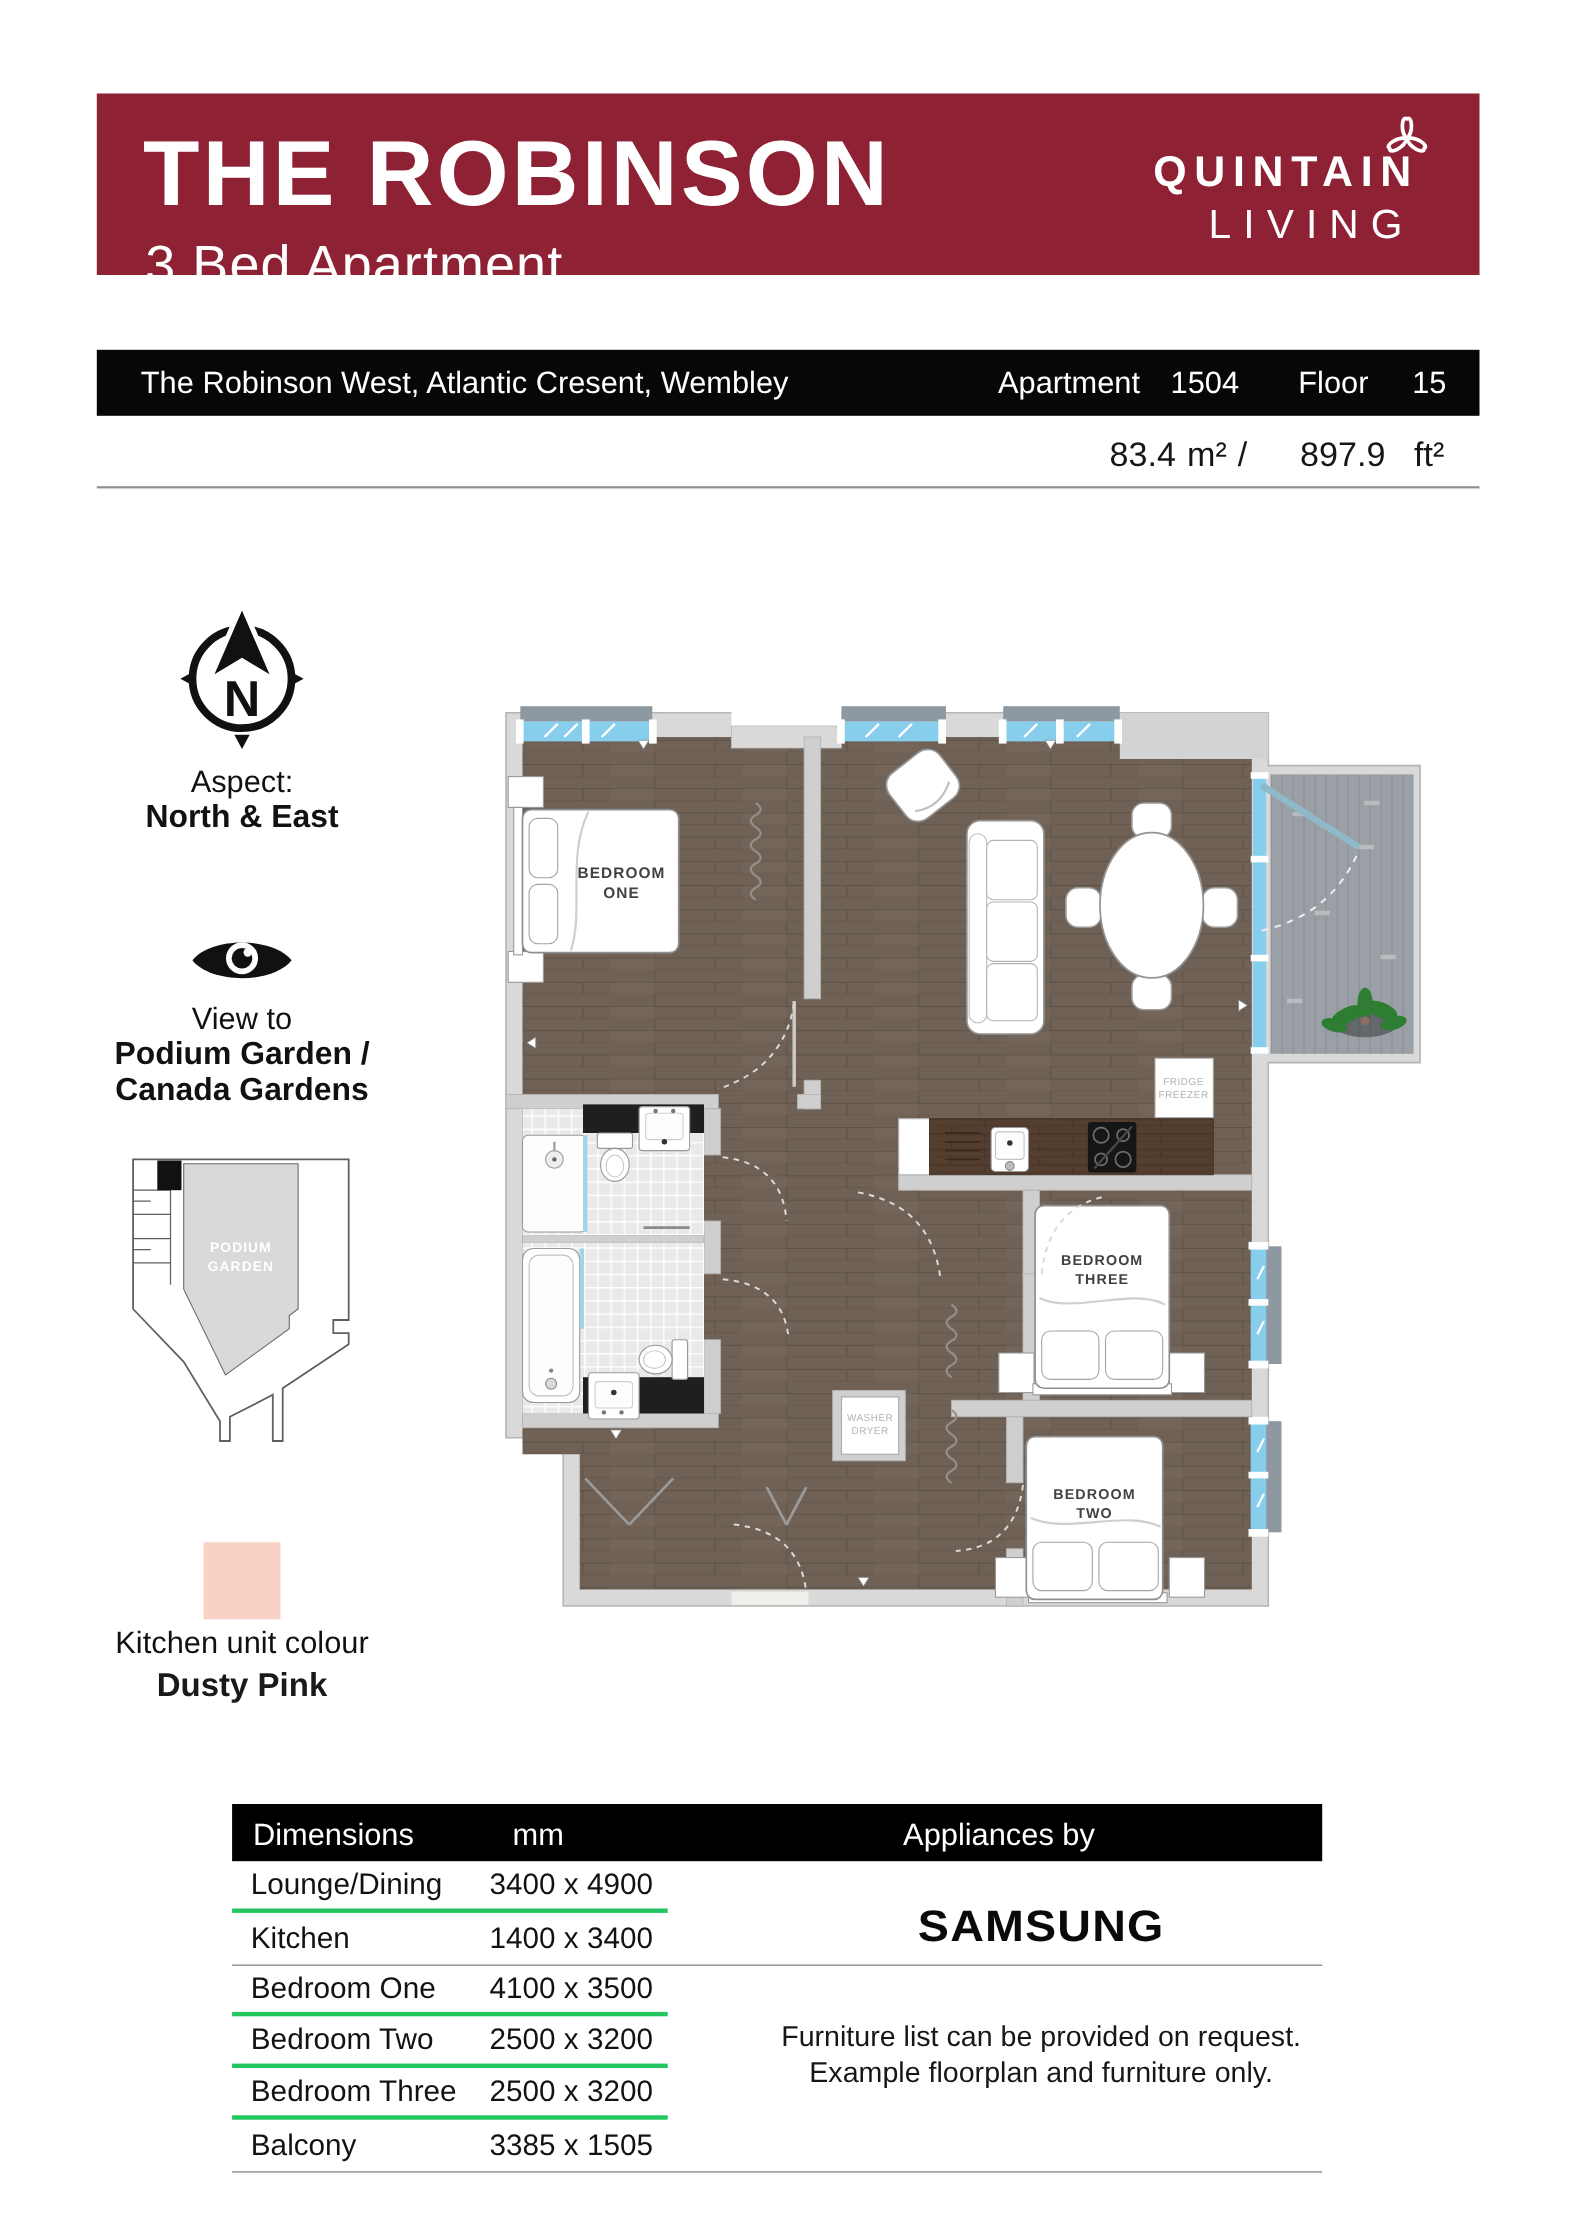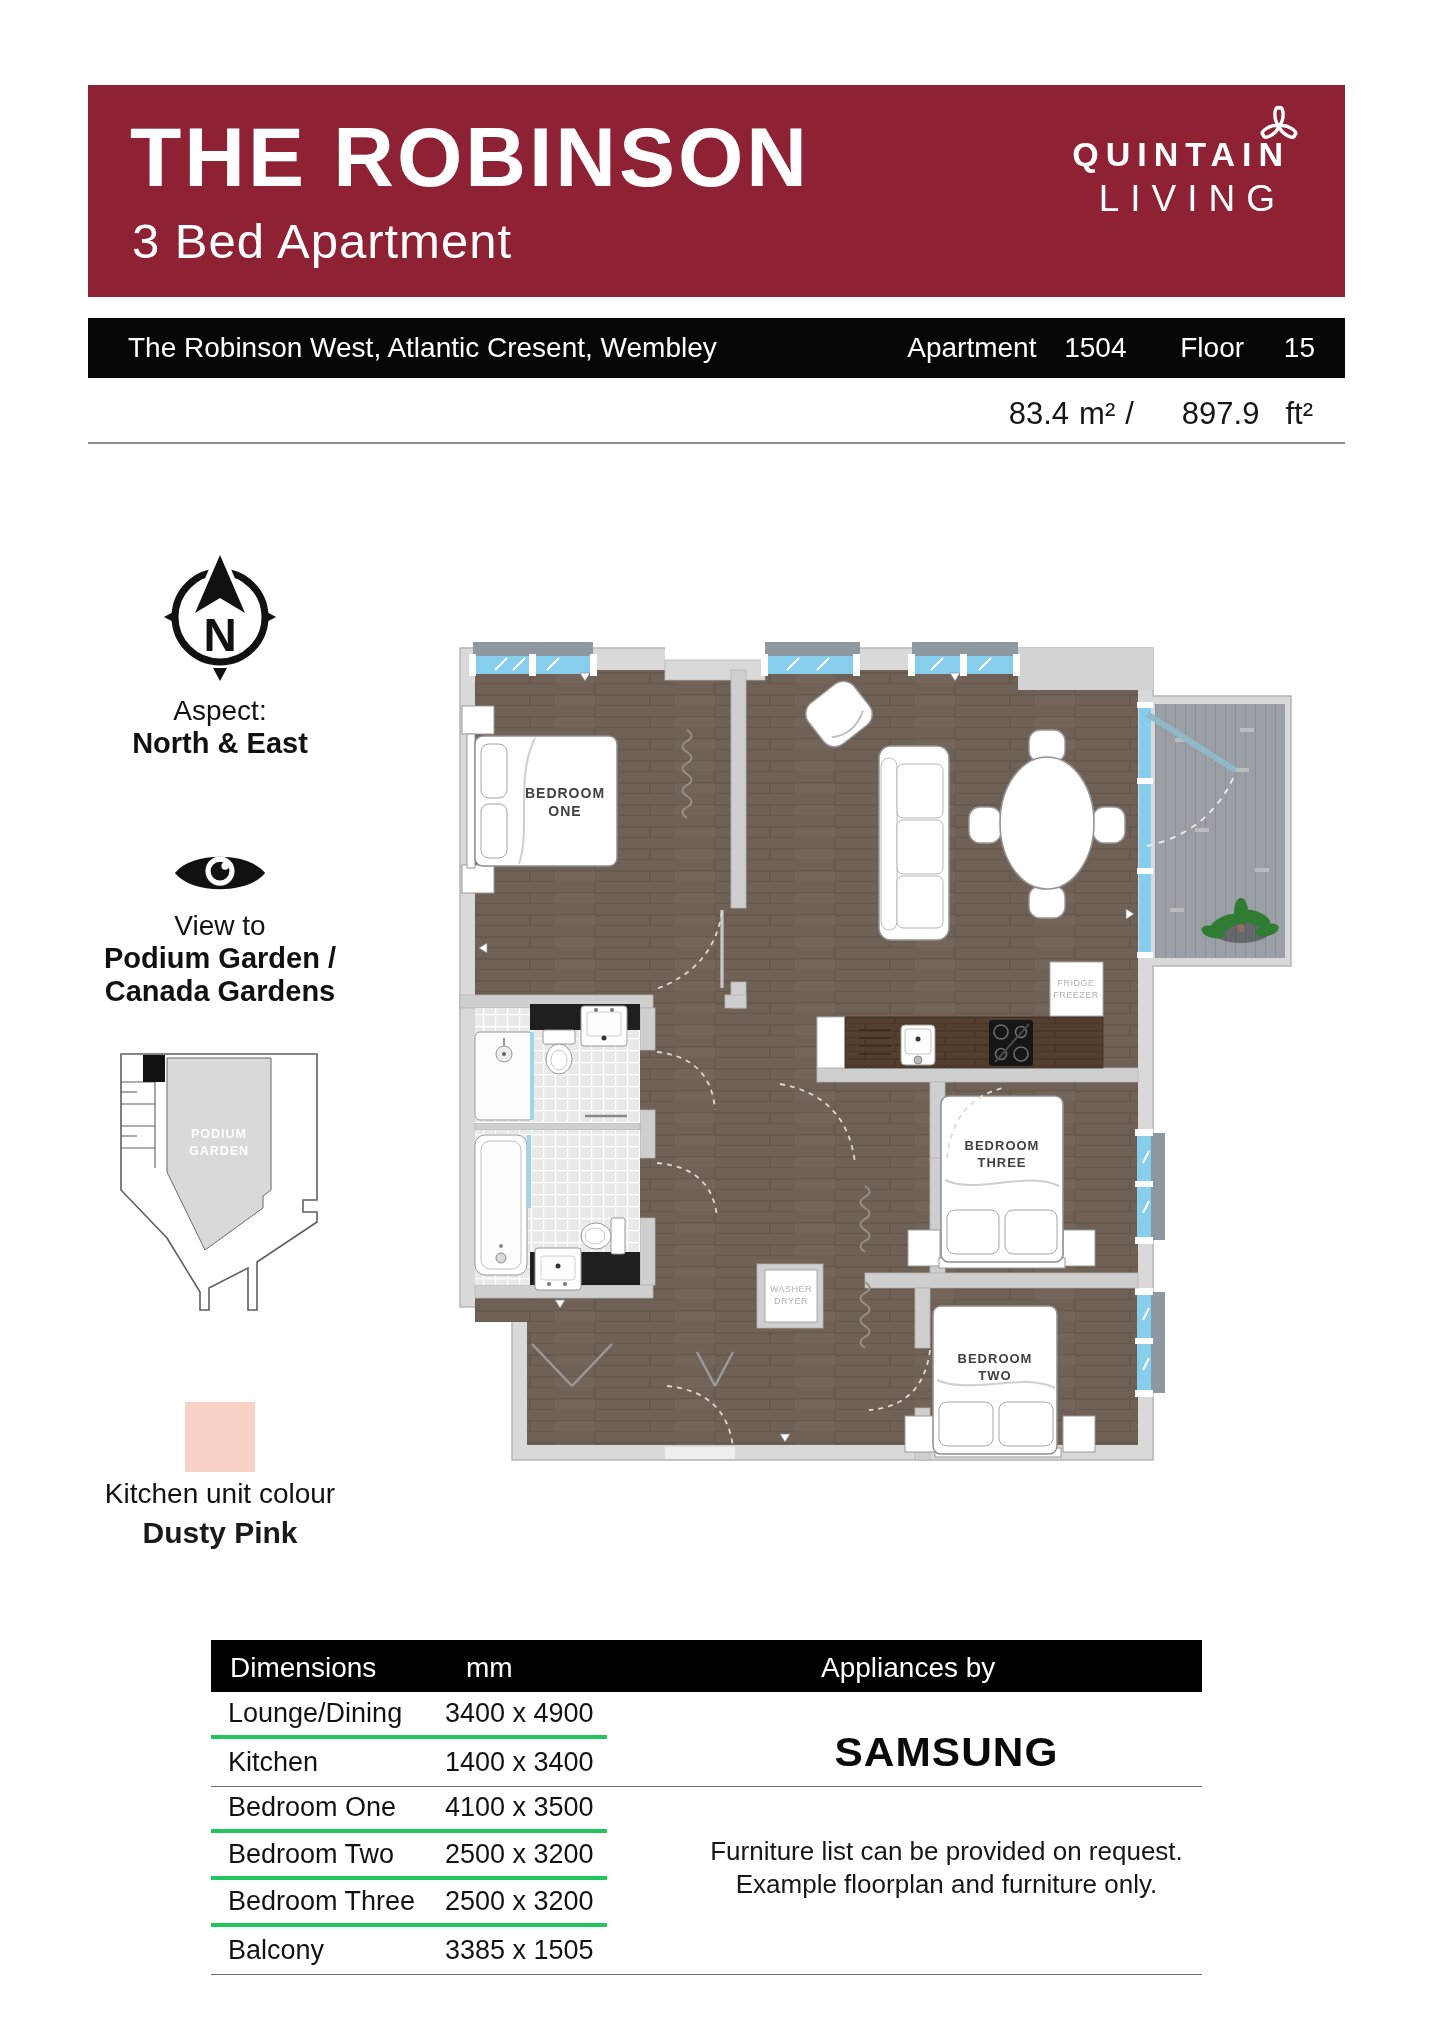--- a/index.html
+++ b/index.html
@@ -1,26 +1,26 @@
 <!DOCTYPE html>
 <html><head>
 <meta charset="utf-8">
 <style>
   html,body{margin:0;padding:0;background:#ffffff;}
   .page{position:relative;width:1432px;height:2025px;background:#fff;overflow:hidden;
         font-family:"Liberation Sans", sans-serif;color:#1a1a1a;}
 
   
-  .banner{position:absolute;left:88px;top:85px;width:1257px;height:212px;background:#8e2133;}
+  .banner{position:absolute;left:88px;top:85px;width:1257px;height:165px;background:#8e2133;}
   .banner-title{position:absolute;left:42px;top:30px;color:#fff;font-size:84px;font-weight:700;
                 letter-spacing:3px;line-height:1;}
   .banner-sub{position:absolute;left:44px;top:128px;color:#fff;font-size:49px;font-weight:400;
               letter-spacing:1px;}
   .logo{position:absolute;right:55px;top:50px;color:#fff;text-align:right;}
-  .logo-q{font-size:34px;font-weight:700;letter-spacing:7px;}
+  .logo-q{font-size:39px;font-weight:700;letter-spacing:7px;}
   .logo-l{font-size:37px;font-weight:400;letter-spacing:11px;margin-top:4px;padding-right:4px;}
   .trefoil{position:absolute;top:-36px;right:-14px;width:50px;height:50px;}
 
   
   .addrbar{position:absolute;left:88px;top:318px;width:1257px;height:60px;background:#070707;
            color:#fff;display:flex;align-items:center;justify-content:space-between;
            padding:0 30px 0 40px;box-sizing:border-box;font-size:28px;}
   .addr-right span{display:inline-block;}
   .ap-num{margin-left:20px;}
   .fl-label{margin-left:46px;}

